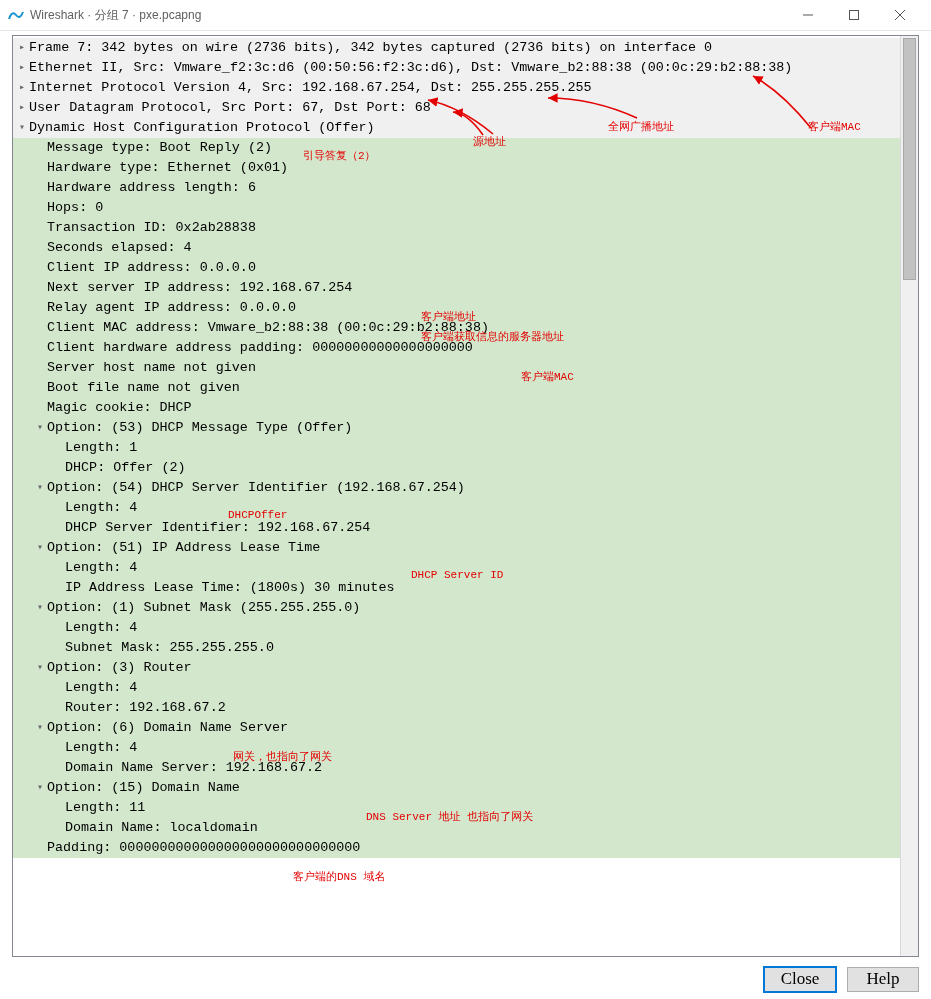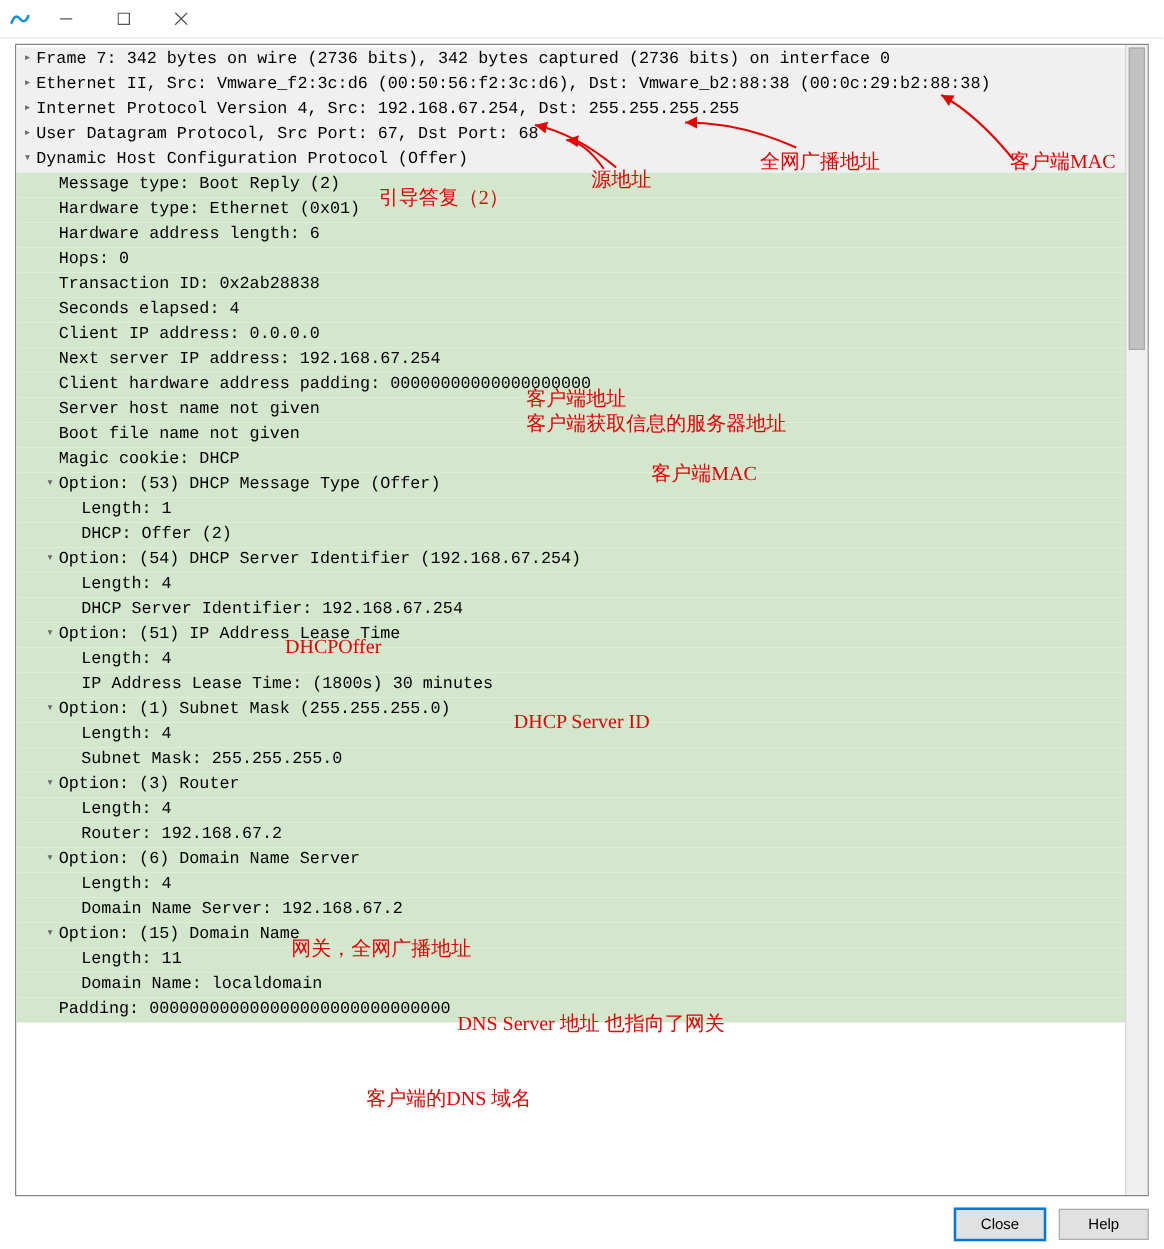--- a/index.html
+++ b/index.html
@@ -11,40 +11,41 @@
 .winbtn{width:46px;height:30px;display:flex;align-items:center;justify-content:center;color:#444}
 .winbtn svg{width:10px;height:10px}
 .content{position:absolute;top:35px;left:12px;right:12px;bottom:42px;border:1px solid #828790;overflow:hidden}
 .scroll-host{position:absolute;inset:0;display:flex}
 .tree{flex:1;font-family:Consolas,"Courier New",monospace;font-size:13.4px;line-height:20px;overflow:auto;padding:2px 0}
 .row{display:flex;align-items:flex-start;white-space:pre;padding:0 2px}
 .twisty{width:14px;display:inline-flex;align-items:center;justify-content:center;color:#6b6b6b;font-size:10px;user-select:none}
 .ind{display:inline-block}
 .green .row{background:#d3e7cd}
 .hdr .row{background:#f0f0f0}
-.annot{color:#e40000;font-family:Liberation Serif, serif;font-size:16px;position:absolute;white-space:nowrap;pointer-events:none}
+.annot{color:#e40000;font-family:Liberation Mono, monospace;font-size:11px;position:absolute;white-space:nowrap;pointer-events:none}
 .arr{position:absolute;pointer-events:none}
 .scrollbar{width:17px;background:#f0f0f0;border-left:1px solid #d8d8d8;position:relative}
 .thumb{position:absolute;left:2px;right:2px;top:2px;height:240px;background:#c2c2c2;border:1px solid #a8a8a8}
 .footer{position:absolute;left:0;right:0;bottom:0;height:40px;display:flex;align-items:center;justify-content:flex-end;padding:0 12px;gap:10px}
-.btn{min-width:70px;height:23px;font-size:12px;font-family:Liberation Sans, sans-serif;background:#e1e1e1;border:1px solid #adadad;display:flex;align-items:center;justify-content:center;cursor:pointer}
+.btn{min-width:70px;height:23px;font-size:17px;font-family:Liberation Serif, serif;background:#e1e1e1;border:1px solid #adadad;display:flex;align-items:center;justify-content:center;cursor:pointer}
 .btn.primary{border:2px solid #0078d7;background:#e1e1e1}
 .twisty.open::before{content:"▾"}
 .twisty.closed::before{content:"▸"}
 .twisty.none::before{content:""}
 </style>
 </head>
 <body>
 
 <div class="titlebar">
   <span class="icon">
     <svg viewBox="0 0 16 16">
         <path d="M1 12 Q4 3 8 8 T15 5" fill="none" stroke="#1692d0" stroke-width="2"></path>
       </svg>
   </span>
+  <span class="title">Wireshark · 分组 7 · pxe.pcapng</span>
   <div class="winbtns">
     <div class="winbtn">
         <svg viewBox="0 0 10 10">
           <path d="M0 5 H10" stroke="#555" stroke-width="1"></path>
         </svg>
       </div>
     <div class="winbtn">
         <svg viewBox="0 0 10 10">
           <rect x="0.5" y="0.5" width="9" height="9" fill="none" stroke="#555"></rect>
         </svg>
@@ -69,20 +70,22 @@
         </div>
         <div class="green">
           <div class="row"><span class="ind" style="width: 18px;"></span><span class="twisty none"></span><span>Message type: Boot Reply (2)</span></div>
           <div class="row"><span class="ind" style="width: 18px;"></span><span class="twisty none"></span><span>Hardware type: Ethernet (0x01)</span></div>
           <div class="row"><span class="ind" style="width: 18px;"></span><span class="twisty none"></span><span>Hardware address length: 6</span></div>
           <div class="row"><span class="ind" style="width: 18px;"></span><span class="twisty none"></span><span>Hops: 0</span></div>
           <div class="row"><span class="ind" style="width: 18px;"></span><span class="twisty none"></span><span>Transaction ID: 0x2ab28838</span></div>
           <div class="row"><span class="ind" style="width: 18px;"></span><span class="twisty none"></span><span>Seconds elapsed: 4</span></div>
           <div class="row"><span class="ind" style="width: 18px;"></span><span class="twisty none"></span><span>Client IP address: 0.0.0.0</span></div>
           <div class="row"><span class="ind" style="width: 18px;"></span><span class="twisty none"></span><span>Next server IP address: 192.168.67.254</span></div>
+          <div class="row"><span class="ind" style="width: 18px;"></span><span class="twisty none"></span><span>Relay agent IP address: 0.0.0.0</span></div>
+          <div class="row"><span class="ind" style="width: 18px;"></span><span class="twisty none"></span><span>Client MAC address: Vmware_b2:88:38 (00:0c:29:b2:88:38)</span></div>
           <div class="row"><span class="ind" style="width: 18px;"></span><span class="twisty none"></span><span>Client hardware address padding: 00000000000000000000</span></div>
           <div class="row"><span class="ind" style="width: 18px;"></span><span class="twisty none"></span><span>Server host name not given</span></div>
           <div class="row"><span class="ind" style="width: 18px;"></span><span class="twisty none"></span><span>Boot file name not given</span></div>
           <div class="row"><span class="ind" style="width: 18px;"></span><span class="twisty none"></span><span>Magic cookie: DHCP</span></div>
           <div class="row"><span class="ind" style="width: 18px;"></span><span class="twisty open"></span><span>Option: (53) DHCP Message Type (Offer)</span></div>
           <div class="row"><span class="ind" style="width: 18px;"></span><span class="ind" style="width: 18px;"></span><span class="twisty none"></span><span>Length: 1</span></div>
           <div class="row"><span class="ind" style="width: 18px;"></span><span class="ind" style="width: 18px;"></span><span class="twisty none"></span><span>DHCP: Offer (2)</span></div>
           <div class="row"><span class="ind" style="width: 18px;"></span><span class="twisty open"></span><span>Option: (54) DHCP Server Identifier (192.168.67.254)</span></div>
           <div class="row"><span class="ind" style="width: 18px;"></span><span class="ind" style="width: 18px;"></span><span class="twisty none"></span><span>Length: 4</span></div>
           <div class="row"><span class="ind" style="width: 18px;"></span><span class="ind" style="width: 18px;"></span><span class="twisty none"></span><span>DHCP Server Identifier: 192.168.67.254</span></div>
@@ -122,21 +125,21 @@
   <div id="annots">
       <div class="annot" style="left: 290px; top: 112px;">引导答复（2）</div>
       <div class="annot" style="left: 460px; top: 98px;">源地址</div>
       <div class="annot" style="left: 595px; top: 83px;">全网广播地址</div>
       <div class="annot" style="left: 795px; top: 83px;">客户端MAC</div>
       <div class="annot" style="left: 408px; top: 273px;">客户端地址</div>
       <div class="annot" style="left: 408px; top: 293px;">客户端获取信息的服务器地址</div>
       <div class="annot" style="left: 508px; top: 333px;">客户端MAC</div>
       <div class="annot" style="left: 215px; top: 473px;">DHCPOffer</div>
       <div class="annot" style="left: 398px; top: 533px;">DHCP Server ID</div>
-      <div class="annot" style="left: 220px; top: 713px;">网关，全网广播地址</div>
+      <div class="annot" style="left: 220px; top: 713px;">网关，也指向了网关</div>
       <div class="annot" style="left: 353px; top: 773px;">DNS Server 地址 也指向了网关</div>
       <div class="annot" style="left: 280px; top: 833px;">客户端的DNS 域名</div>
     </div>
 </div>
 
 <div class="footer">
   <div class="btn primary">Close</div>
   <div class="btn">Help</div>
 </div>
 

